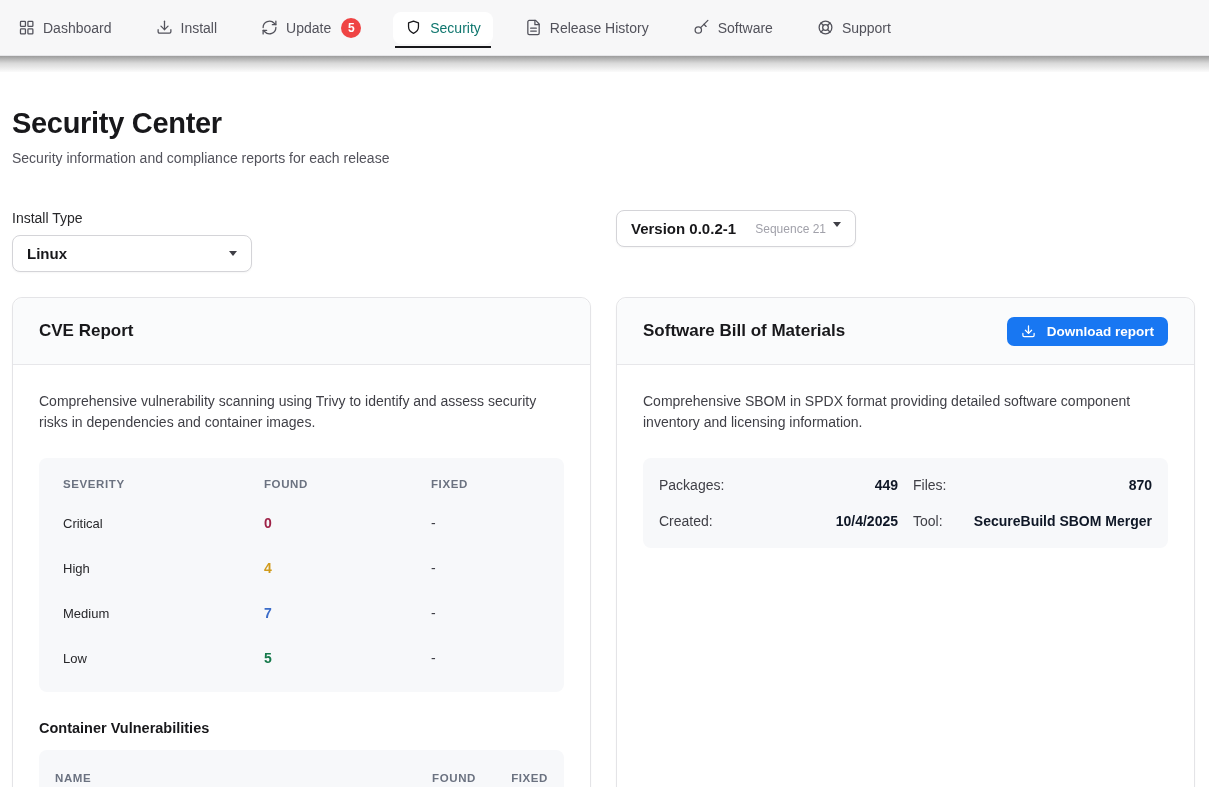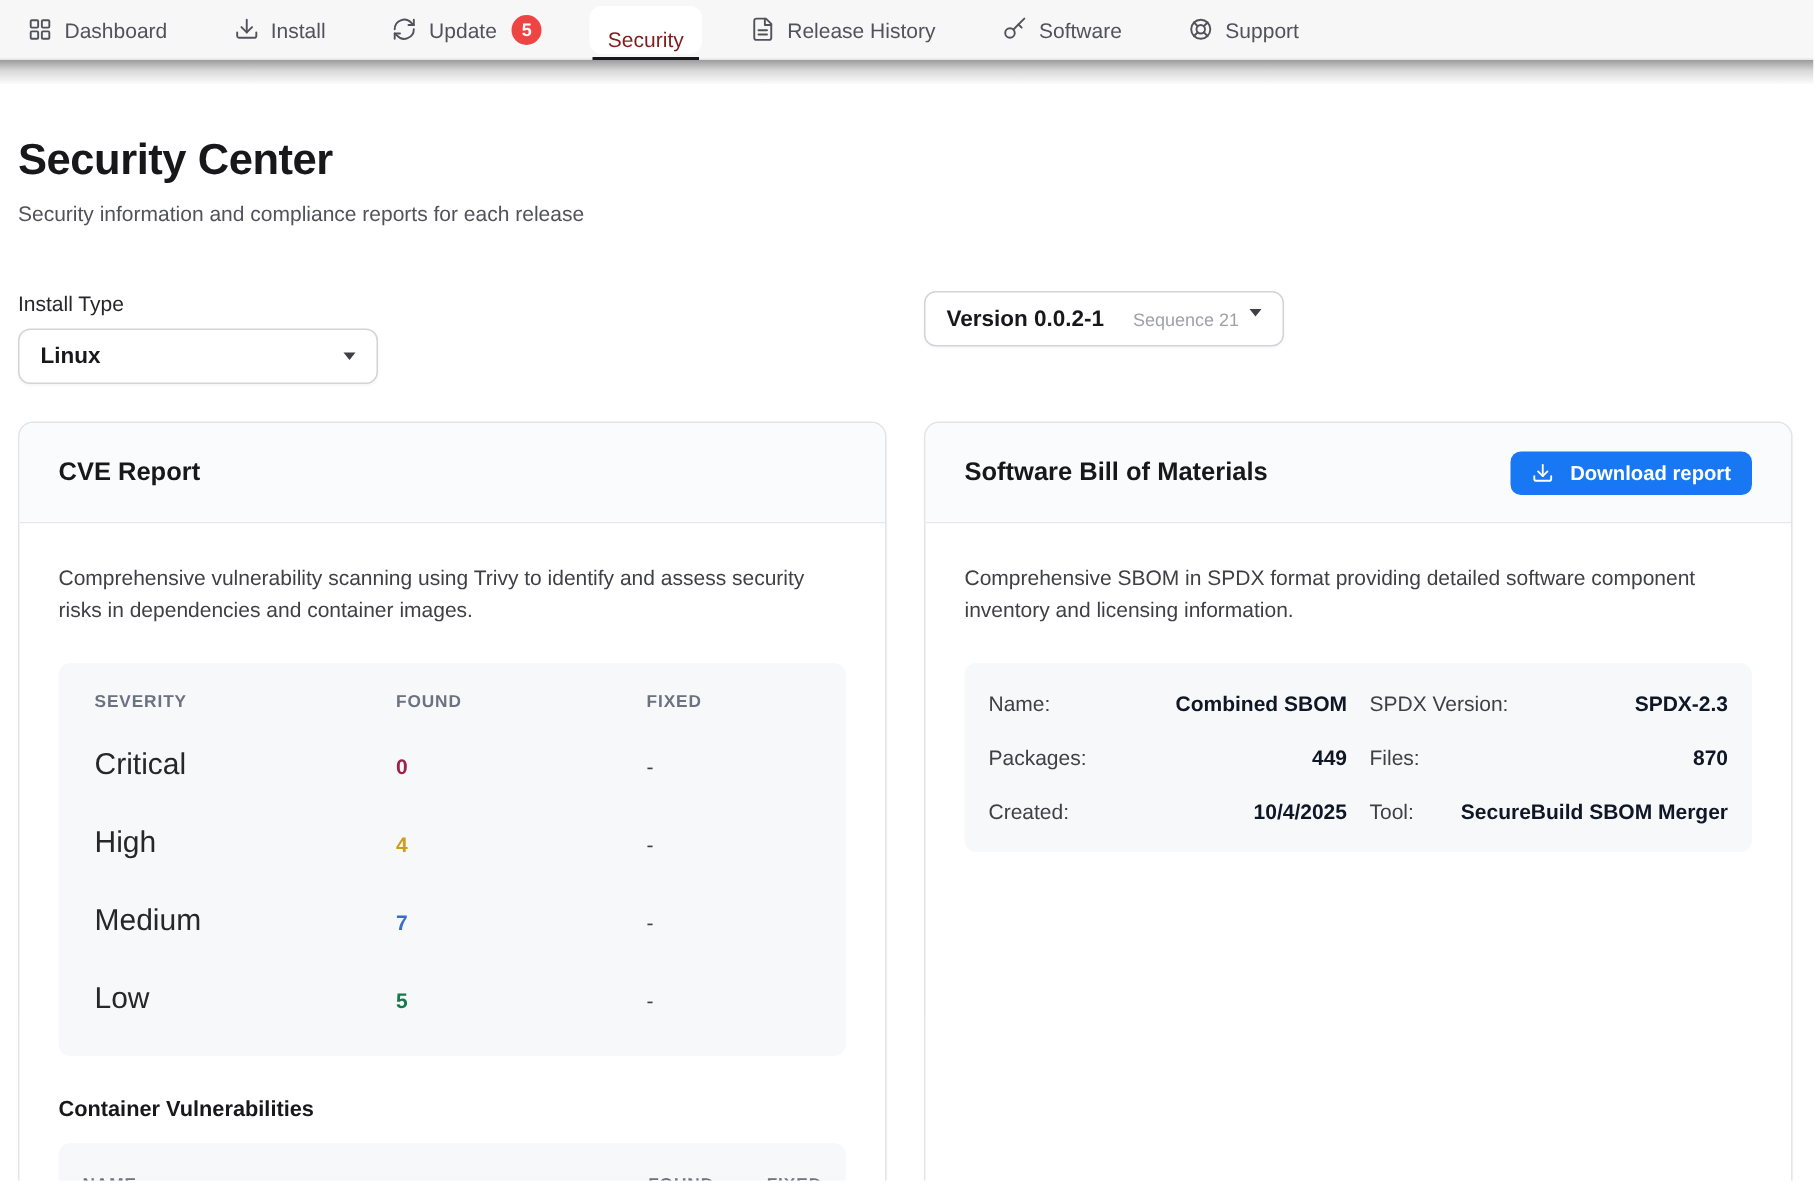--- a/index.html
+++ b/index.html
@@ -1,27 +1,27 @@
 <!DOCTYPE html>
 <html><head>
 <meta charset="utf-8">
 <style>
   * { margin:0; padding:0; box-sizing:border-box; }
   html,body { width:1209px; height:787px; overflow:hidden; background:#fff;
     font-family:"Liberation Sans", sans-serif; color:#18181b; }
 
   
-  .topnav { height:40px; background:#f7f7f8; border-bottom:1px solid #e6e6e9;
+  .topnav { height:56px; background:#f7f7f8; border-bottom:1px solid #e6e6e9;
     display:flex; align-items:center; gap:20px; padding:0 6px;text-align:right; }
   .nav-item { display:flex; align-items:center; gap:8px; padding:6px 12px;
     border-radius:8px; font-size:14px; font-weight:500; color:#52525b;
     position:relative; cursor:pointer; white-space:nowrap; height:32px; }
   .nav-item svg { width:17px; height:17px; stroke:#52525b; fill:none;
     stroke-width:1.8; stroke-linecap:round; stroke-linejoin:round; }
-  .nav-item.active { background:#ffffff; color:#7f1d1d;flex-direction:column; }
+  .nav-item.active { background:#ffffff; color:#0f766e; }
   .nav-item.active svg { stroke:#18181b; }
   .nav-item.active::after { content:""; position:absolute; left:2px; right:2px;
     bottom:-4px; height:2px; background:#18181b; }
   .nav-badge { min-width:20px; height:20px; border-radius:10px; color:#fff;
     font-size:12px; font-weight:700; display:inline-flex; align-items:center;
     justify-content:center; padding:0 6px; margin-left:2px; }
 
   .scroll-shadow { height:16px; background:linear-gradient(to bottom,#9c9c9c 0%,#d9d9d9 45%,#fbfbfb 100%); }
 
   
@@ -49,21 +49,21 @@
     justify-content:space-between; border-radius:10px 10px 0 0; }
   .card-title { font-size:17px; font-weight:600; color:#18181b; }
   .card-body { padding:26px; }
   .card-desc { font-size:14px; line-height:1.5; color:#3f3f46; max-width:530px; }
 
   
   .sev-table { margin-top:25px; background:#f7f8fa; border-radius:8px; padding:0 0 12px; }
   .sev-row { display:grid; grid-template-columns:201px 167px 1fr; padding:15px 24px 14px; align-items:center; }
   .sev-row.head { padding:20px 24px 10px; }
   .th { font-size:11.5px; font-weight:600; letter-spacing:.6px; color:#6b7280; }
-  .sev-name { font-size:20px; color:#27272a; }
+  .sev-name { font-size:13px; color:#27272a; }
   .sev-found { font-size:14px; font-weight:600; }
   .sev-fixed { font-size:14px; color:#3f3f46; }
 
   .section-title { margin-top:28px; font-size:14.5px; font-weight:600; color:#18181b; }
   .cv-table-head { margin-top:14px; background:#f7f8fa; border-radius:8px 8px 0 0;
     height:56px; display:flex; align-items:center; padding:0 16px; }
   .cv-name { flex:1; }
   .cv-found { width:62px; text-align:right; }
   .cv-fixed { width:52px; text-align:right; margin-left:20px; }
 
@@ -228,30 +228,20 @@
           </svg>
           <span>Download report</span>
         </button>
       </div>
       <div class="card-body">
         <p class="card-desc">Comprehensive SBOM in SPDX format providing detailed software component inventory and licensing information.</p>
 
         <div class="sbom-box">
           <div class="sbom-row">
             <div class="kv">
-              <span class="kv-label">Name:</span>
-              <span class="kv-value">Combined SBOM</span>
-            </div>
-            <div class="kv">
-              <span class="kv-label">SPDX Version:</span>
-              <span class="kv-value">SPDX-2.3</span>
-            </div>
-          </div>
-          <div class="sbom-row">
-            <div class="kv">
               <span class="kv-label">Packages:</span>
               <span class="kv-value">449</span>
             </div>
             <div class="kv">
               <span class="kv-label">Files:</span>
               <span class="kv-value">870</span>
             </div>
           </div>
           <div class="sbom-row">
             <div class="kv">

